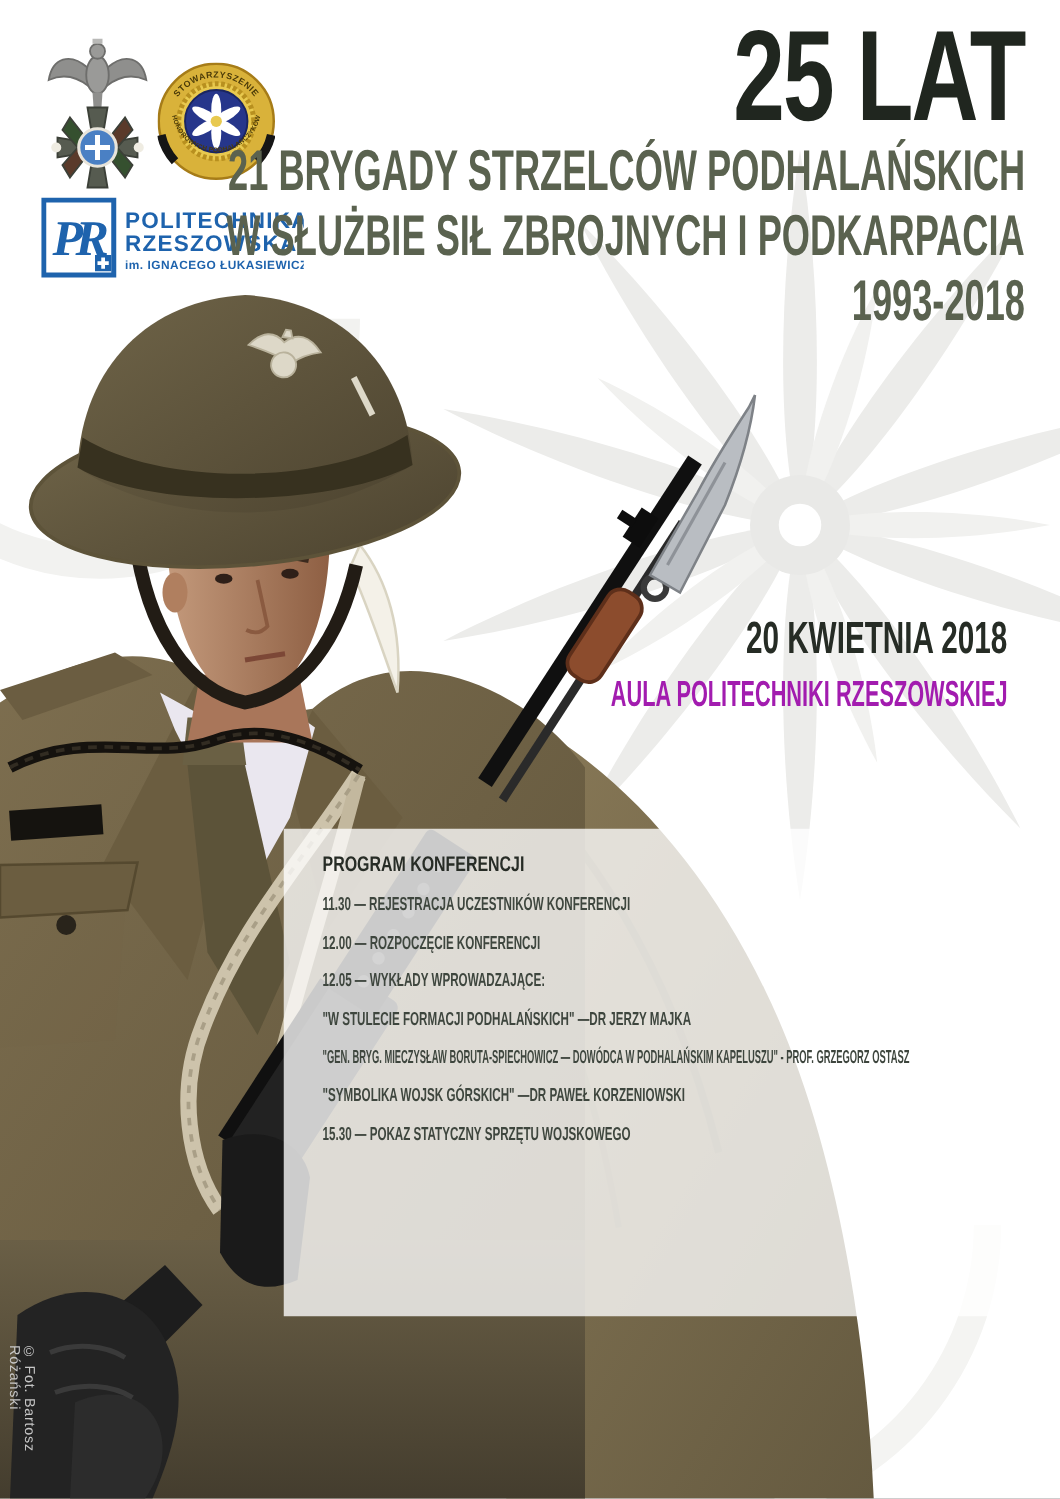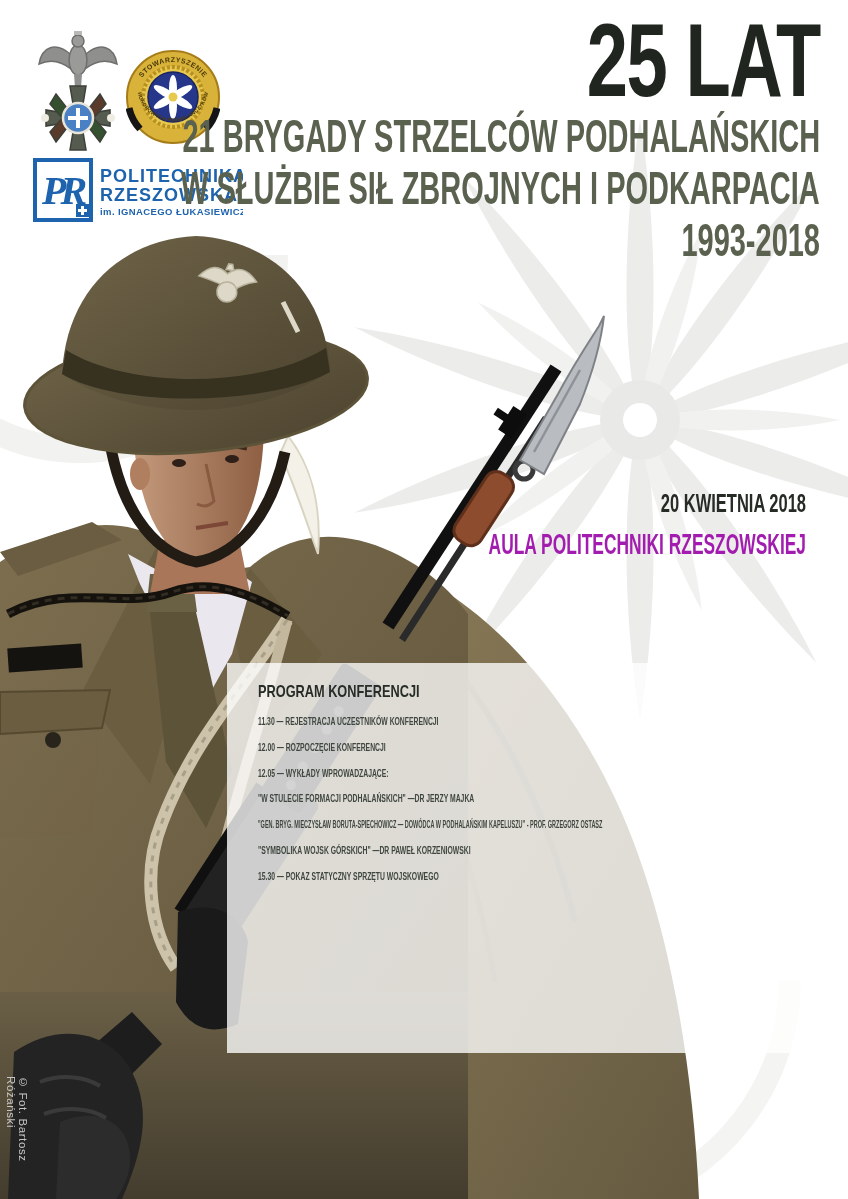--- a/index.html
+++ b/index.html
@@ -13,32 +13,32 @@
 
   
   .title-block{position:absolute;top:12px;right:28px;text-align:right;z-index:6;}
   .title-main{font-size:103px;font-weight:bold;color:#20261f;line-height:.96;letter-spacing:-2px;}
   .title-main .cx{transform:scaleX(.72);}
   .subtitle-line{font-size:46px;font-weight:bold;color:#5a624f;line-height:1.13;}
   .subtitle-line .cx{transform:scaleX(.63);}
 
   
   .event-block{position:absolute;top:489px;right:42px;text-align:right;z-index:6;}
-  .event-date{font-size:25px;font-weight:bold;color:#262c25;line-height:1.15;margin-bottom:8px;}
+  .event-date{font-size:36px;font-weight:bold;color:#262c25;line-height:1.15;margin-bottom:8px;}
   .event-date .cx{transform:scaleX(.66);}
   .event-line{font-size:29px;font-weight:bold;color:#a21caf;line-height:1.27;}
   .event-line .cx{transform:scaleX(.6);}
 
   
   .program-panel{position:absolute;left:227px;top:663px;width:592px;height:390px;
       background:rgba(255,255,255,.78);z-index:5;padding:19px 0 0 31px;box-sizing:border-box;}
   .program-heading{font-size:17px;font-weight:bold;color:#272c26;margin-bottom:13px;}
   .program-heading .cx{transform:scaleX(.75);}
   .program-items{display:flex;flex-direction:column;gap:12.6px;}
-  .program-item{font-size:11px;font-weight:bold;color:#3e463e;line-height:1.2;}
+  .program-item{font-size:15px;font-weight:bold;color:#3e463e;line-height:1.2;}
   .program-item .cx{transform:scaleX(.62);}
   .program-item .cx.long{transform:scaleX(.5);}
 
   
   .logos{position:absolute;left:0;top:0;z-index:6;}
   .logo-badge{position:absolute;left:36px;top:26px;}
   .logo-medal{position:absolute;left:126px;top:50px;}
   .logo-pr{position:absolute;left:33px;top:158px;}
 
   .photo-credit{position:absolute;left:5px;top:1076px;writing-mode:vertical-rl;

